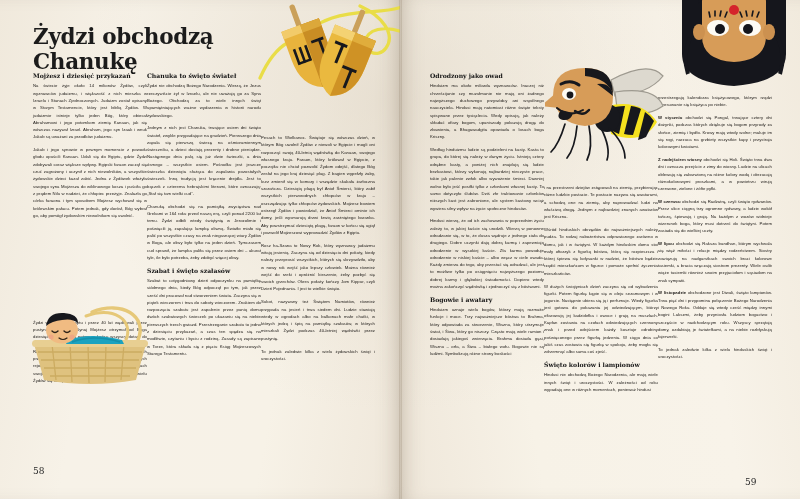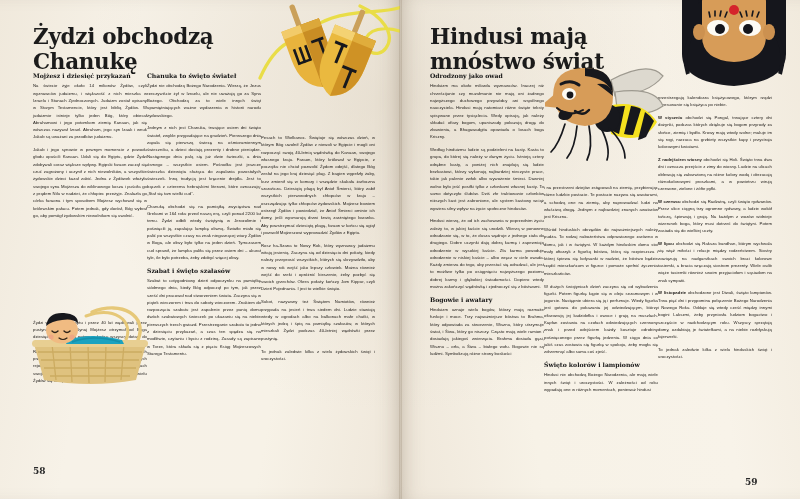--- a/index.html
+++ b/index.html
@@ -71,21 +71,21 @@
     color:#141414;
     letter-spacing:0;
   }
   .col h2.spaced{margin-top:5px;}
   .col p b{font-weight:700;}
 
   
   .folio{
     position:absolute;
     font-family:"DejaVu Serif", serif;
-    font-size:9px;font-weight:700;color:#2a2a2a;
+    font-size:9px;font-weight:400;color:#2a2a2a;
   }
   .folio.l{left:33px;top:466px;}
   .folio.r{left:745px;top:477px;}
 
   
   .dreidels{position:absolute;left:262px;top:2px;width:150px;height:140px;z-index:5;}
   .squiggle{position:absolute;left:254px;top:0px;width:160px;height:120px;z-index:4;}
   .baby{position:absolute;left:26px;top:296px;width:128px;height:92px;z-index:5;}
 
   
@@ -178,21 +178,20 @@
           <p>Sukot, nazywany też Świętem Namiotów, również przypada na jesień i trwa siedem dni. Ludzie stawiają wtedy w ogrodach albo na balkonach małe chatki, w których jedzą i śpią na pamiątkę szałasów, w których mieszkali Żydzi podczas 40-letniej wędrówki przez pustynię.</p>
           <p>To jednak zaledwie kilka z wielu żydowskich świąt i uroczystości.</p>
         </div>
     </div>
 
     <div class="folio l">58</div>
   </div>
 
   <div class="page right">
 
-    <h1 class="title right-title" style="left:30px;">Hindusi mają mnóstwo świąt</h1>
 
     <svg class="girl" viewBox="0 0 132 92" style="left:268px;">
       <path d="M14 -12 Q14 -40 66 -40 Q118 -40 118 -12 L118 58 Q118 86 66 90 Q14 86 14 58 Z" fill="#15161c"></path>
 
       <path d="M34 6 Q34 -14 66 -14 Q98 -14 98 6 L98 40 Q98 64 66 66 Q34 64 34 40 Z" fill="#d79c58"></path>
 
       <ellipse cx="31" cy="36" rx="6" ry="8" fill="#cc9150"></ellipse>
       <ellipse cx="101" cy="36" rx="6" ry="8" fill="#cc9150"></ellipse>
 
       <path d="M30 8 Q32 -18 66 -18 Q100 -18 102 8 Q92 -4 66 -3 Q40 -4 30 8 Z" fill="#15161c"></path>

